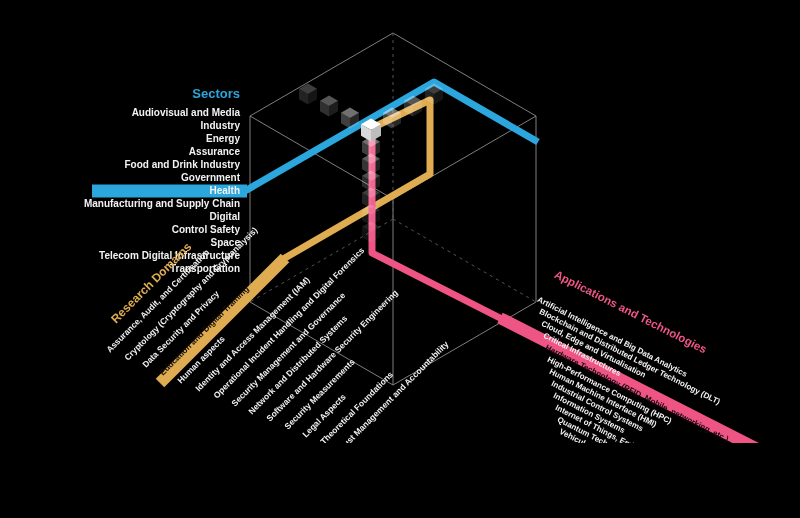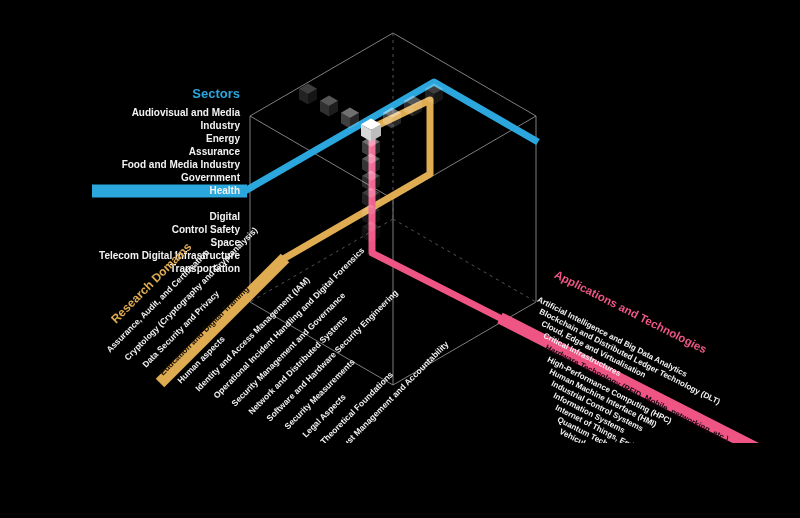--- a/index.html
+++ b/index.html
@@ -131,23 +131,24 @@
           <polygon points="371,130 381,124.2 381,135.8 371,141.6" fill="#bdbdbd"></polygon>
         </g>
       </g>
   </svg>
 
   <div class="sec-title">Sectors</div>
   <div class="sec-item" style="top:106px">Audiovisual and Media</div>
   <div class="sec-item" style="top:119px">Industry</div>
   <div class="sec-item" style="top:132px">Energy</div>
   <div class="sec-item" style="top:145px">Assurance</div>
-  <div class="sec-item" style="top:158px">Food and Media Industry</div>
+  <div class="sec-item" style="top:158px">Food and Drink Industry</div>
   <div class="sec-item" style="top:171px">Government</div>
   <div class="sec-item" style="top:184px">Health</div>
+  <div class="sec-item" style="top:197px">Manufacturing and Supply Chain</div>
   <div class="sec-item" style="top:210px">Digital</div>
   <div class="sec-item" style="top:223px">Control Safety</div>
   <div class="sec-item" style="top:236px">Space</div>
   <div class="sec-item" style="top:249px">Telecom Digital Infrastructure</div>
   <div class="sec-item" style="top:262px">Transportation</div>
 
   <div class="rd-title">Research Domains</div>
   <div class="rd-item" style="left:112px;top:344px">Assurance, Audit, and Certification</div>
   <div class="rd-item" style="left:130px;top:352px">Cryptology (Cryptography and Cryptanalysis)</div>
   <div class="rd-item" style="left:148px;top:359px">Data Security and Privacy</div>

